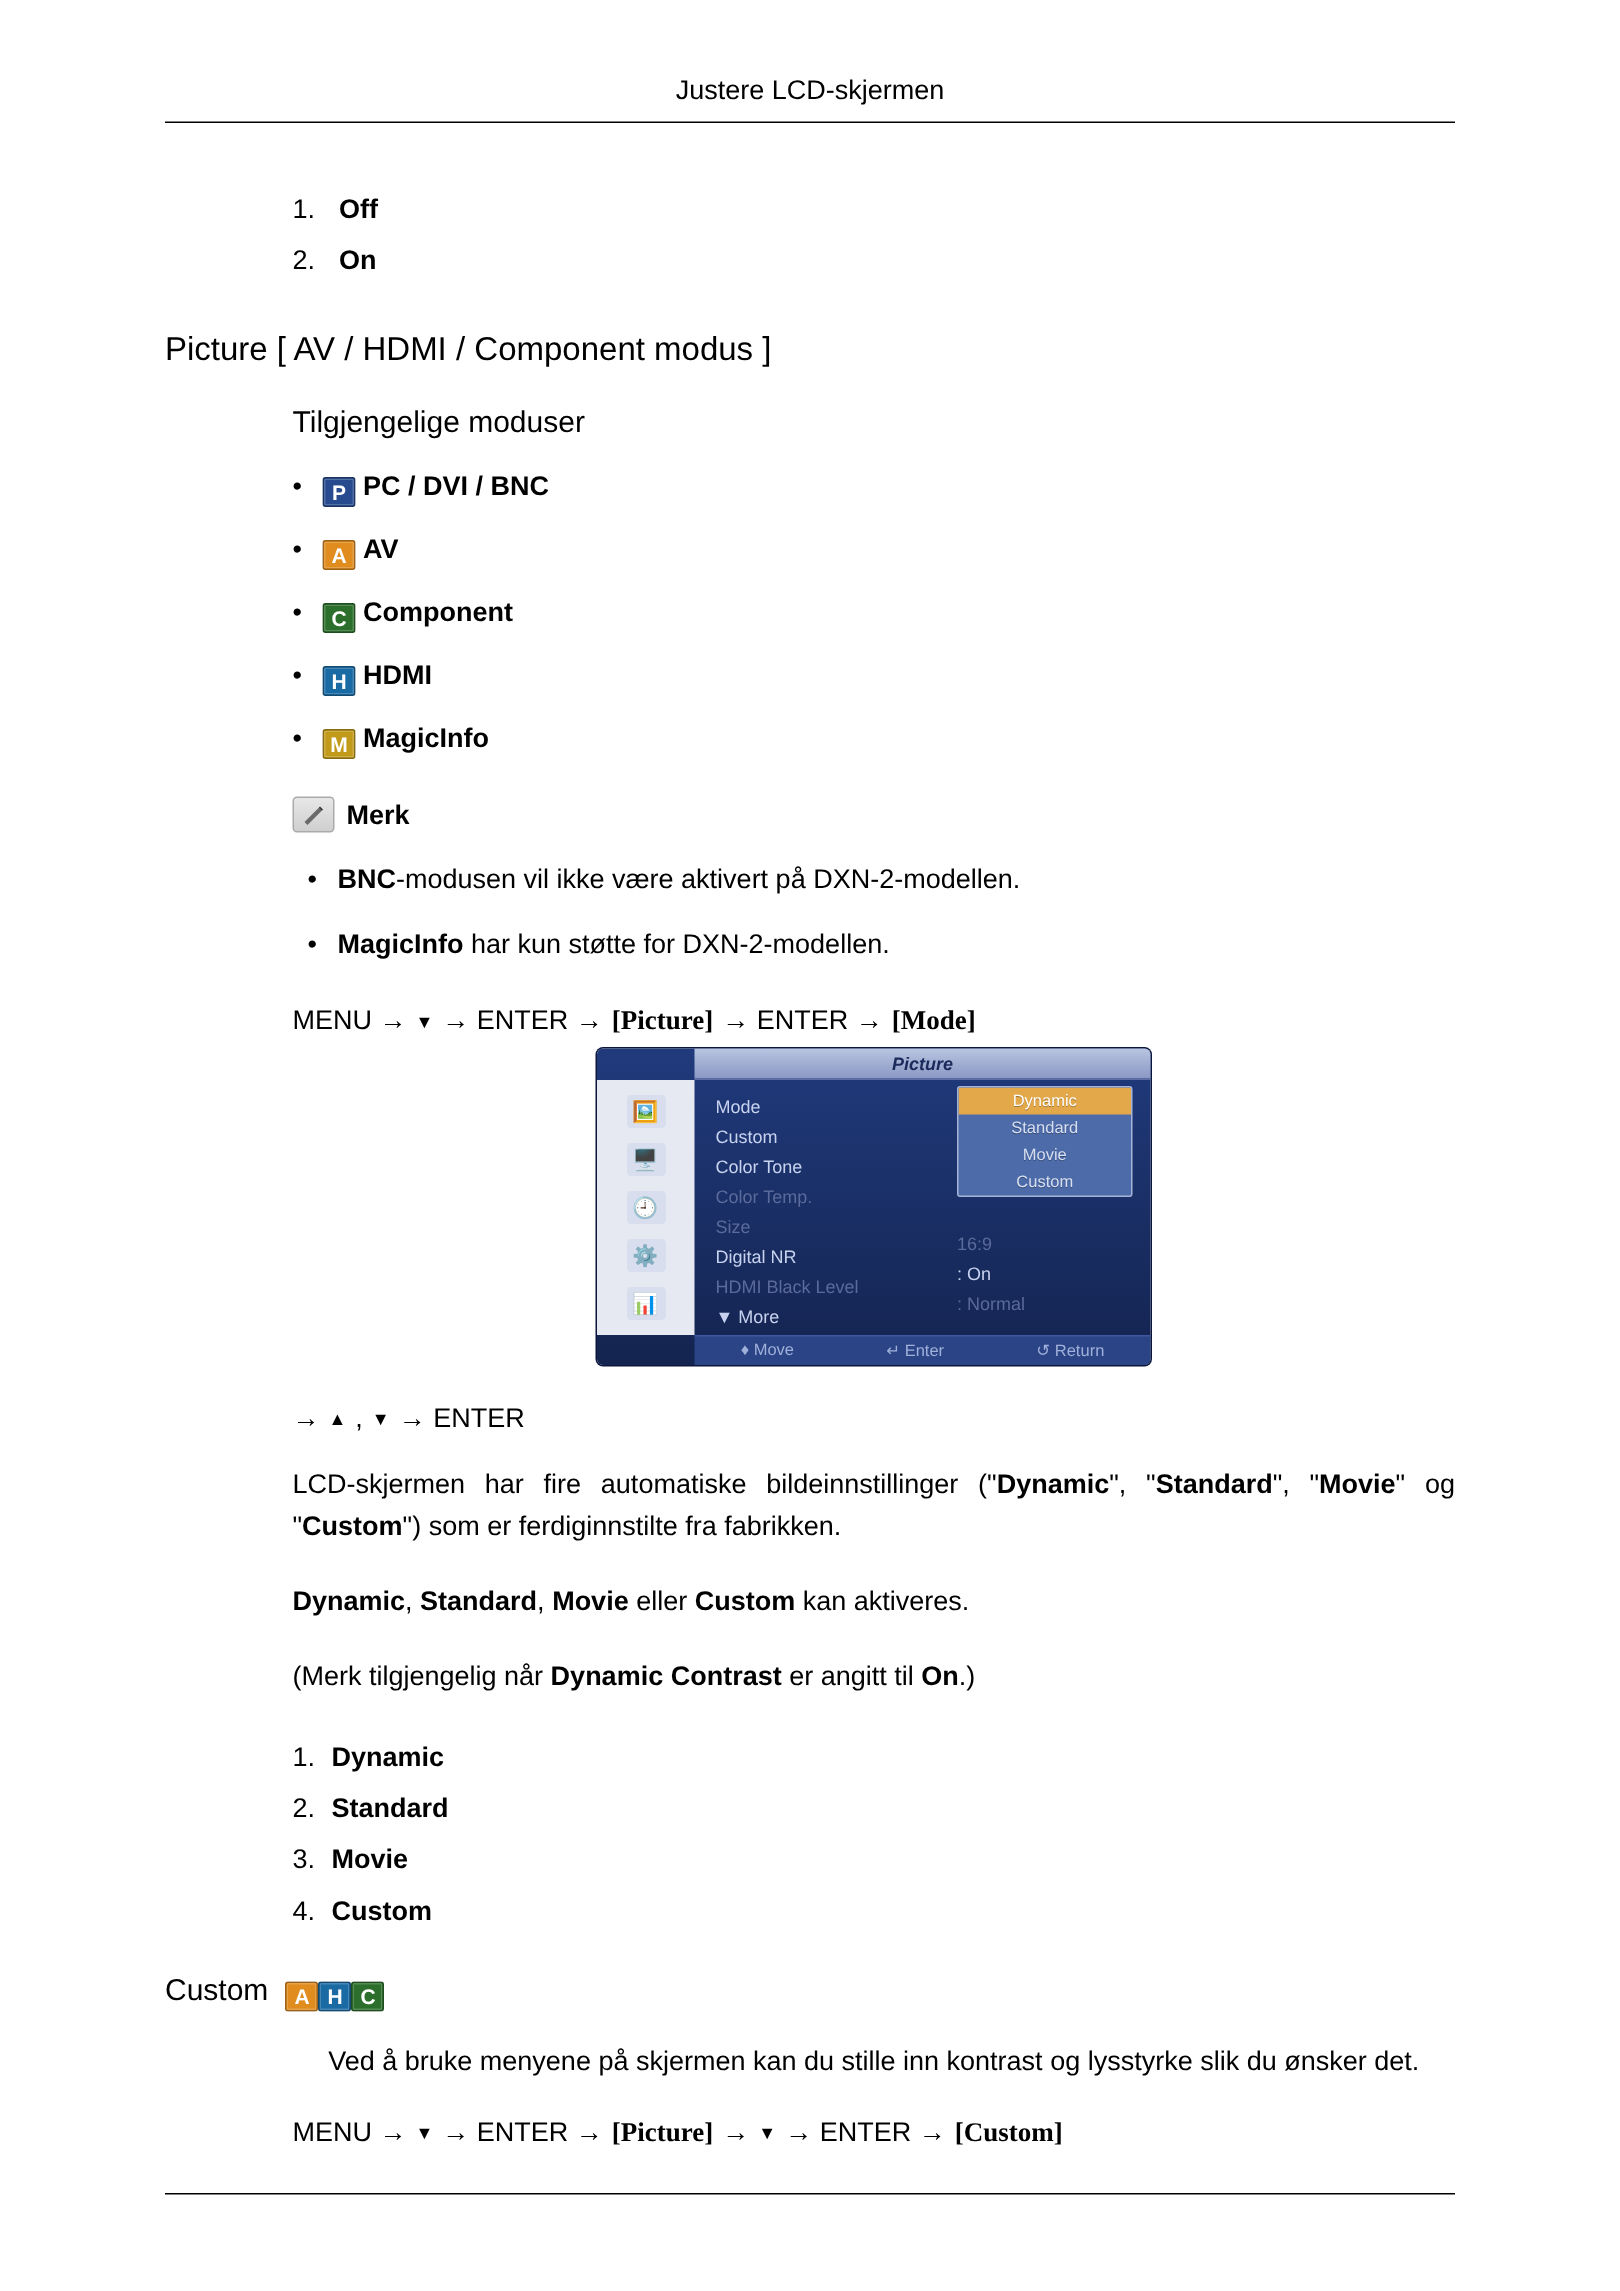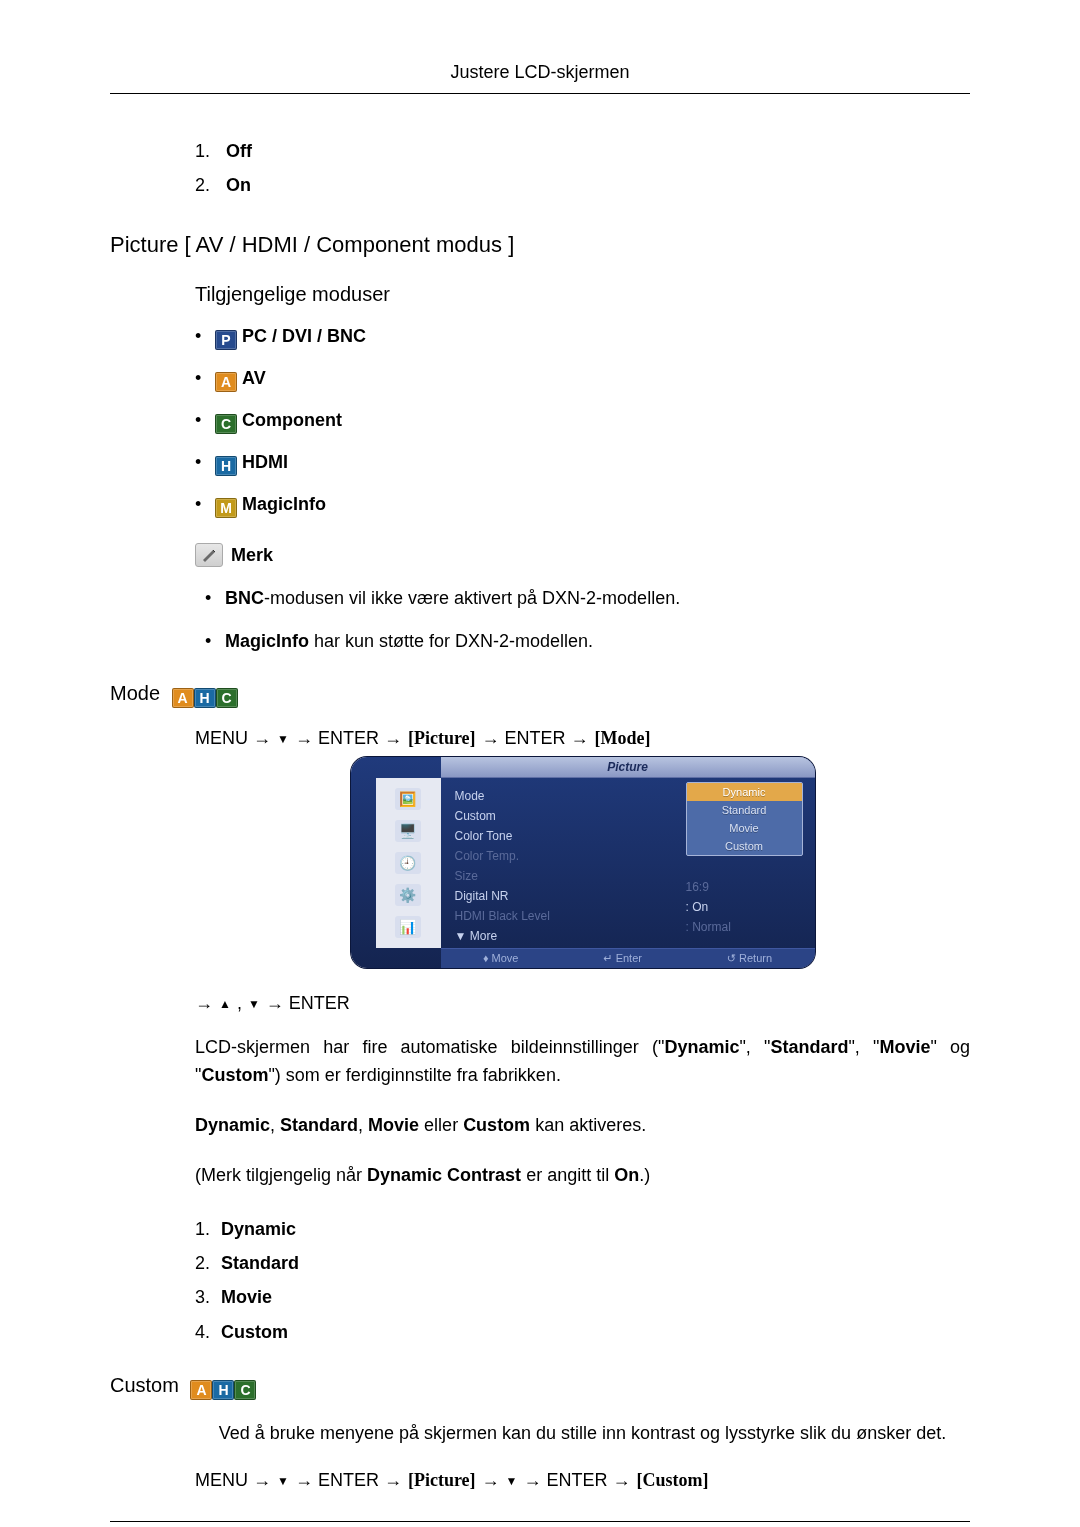--- a/index.html
+++ b/index.html
@@ -14,21 +14,20 @@
     min-height: 1527px;
     margin: 0 auto;
     position: relative;
     box-sizing: border-box;
     padding: 50px 110px 60px 110px;
   }
   .header-title {
     text-align: center;
     font-size: 18px;
     margin-bottom: 10px;
-    margin-top: 12px;
   }
   .header-rule {
     border: 0;
     border-top: 1px solid #000;
     margin: 0 0 40px 0;
   }
   .footer-rule {
     border: 0;
     border-top: 1px solid #000;
     margin: 30px 0 0 0;
@@ -145,28 +144,27 @@
     gap: 6px;
     margin-top: 16px;
   }
   .nav-path .serif { font-family: Georgia, 'Times New Roman', serif; font-weight: bold; }
   .osd-wrap {
     display: flex;
     justify-content: center;
     margin: 8px 0 25px 0;
   }
   .osd {
-    width: 439px;
+    width: 369px;
     background: linear-gradient(#203a7c, #142450);
-    border-radius: 16px;
+    border-radius: 4px;
     overflow: hidden;
     font-size: 12px;
     color: #c7d2ee;
     box-shadow: 0 0 0 1px #0b163a;
-    padding-left: 25px;
   }
   .osd-header {
     background: linear-gradient(#b8c4e0, #8a98c4);
     color: #1a2a5a;
     text-align: center;
     font-style: italic;
     font-weight: bold;
     padding: 3px 0;
     border-bottom: 1px solid #5f6fa5;
     margin-left: 65px;
@@ -313,26 +311,20 @@
     <ul class="merk-list">
       <li>
         <span class="bold">BNC</span><span>-modusen vil ikke være aktivert på DXN-2-modellen.</span>
       </li>
       <li>
         <span class="bold">MagicInfo</span><span> har kun støtte for DXN-2-modellen.</span>
       </li>
     </ul>
   </div>
 
-  <div class="subsection-h">
-    <span>Mode</span>
-    <span class="badge-row">
-      <span class="badge badge-A">A</span><span class="badge badge-H">H</span><span class="badge badge-C">C</span>
-    </span>
-  </div>
 
   <div class="indent-block">
     <div class="nav-path">
       <span>MENU → </span>
       <span class="tri-down"></span>
       <span> → ENTER → </span>
       <span class="serif">[Picture]</span>
       <span> → ENTER → </span>
       <span class="serif">[Mode]</span>
     </div>

